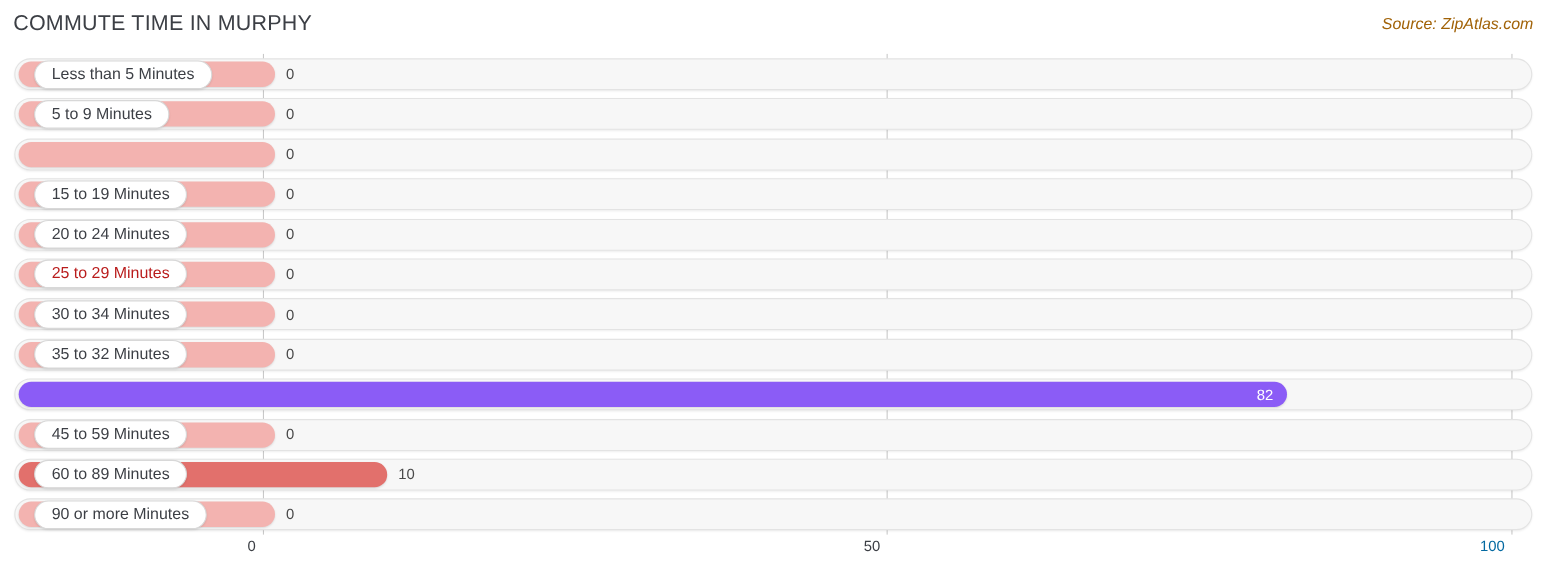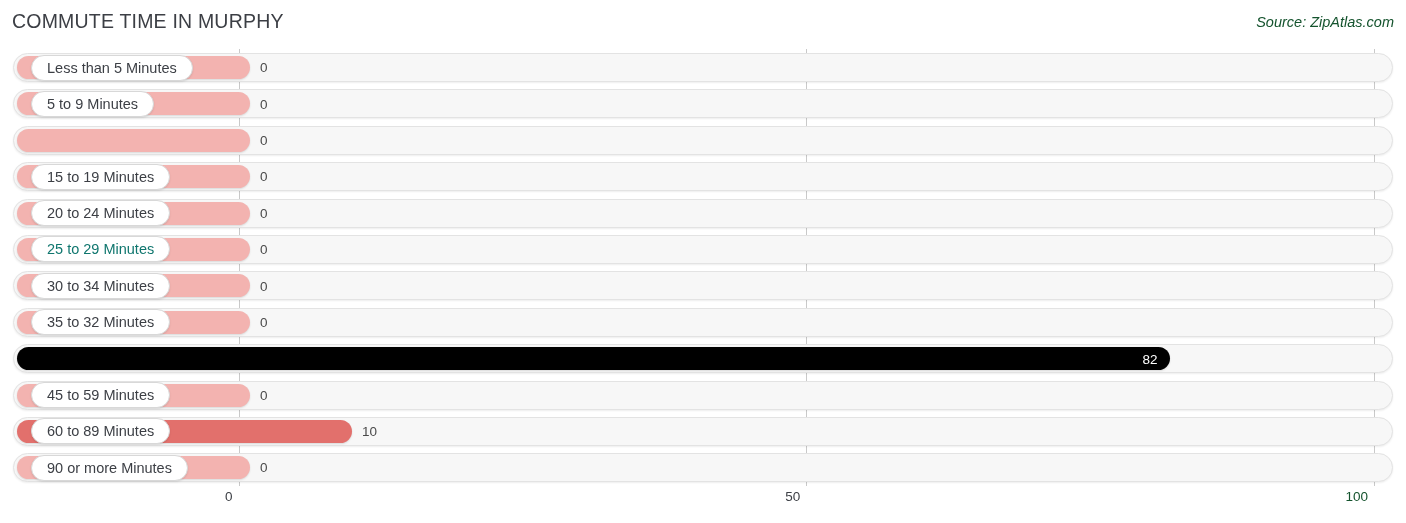--- a/index.html
+++ b/index.html
@@ -28,21 +28,21 @@
     letter-spacing: 0.2px;
     color: #3c3f45;
     white-space: nowrap;
   }
   .source {
     position: absolute;
     right: 12px;
     top: 14px;
     font-size: 14.5px;
     font-style: italic;
-    color: #14532d;
+    color: #a16207;
     white-space: nowrap;
   }
 
   
   .plot {
     position: absolute;
     left: 0;
     top: 49px;
     width: 1406px;
     height: 438px;
@@ -189,37 +189,37 @@
         <div class="row">
           <div class="track" style="background: rgb(247, 247, 247);"></div>
           <div class="bar" style="width: 233px; background: rgb(243, 179, 176);"></div>
           <span class="bar-value-outside" style="left: 260px; color: rgb(74, 74, 74);">0</span>
           <div class="label-pill" style="color: rgb(60, 63, 69);">20 to 24 Minutes</div>
         </div>
         <div class="row">
           <div class="track" style="background: rgb(247, 247, 247);"></div>
           <div class="bar" style="width: 233px; background: rgb(243, 179, 176);"></div>
           <span class="bar-value-outside" style="left: 260px; color: rgb(74, 74, 74);">0</span>
-          <div class="label-pill" style="color: #0f766e;">25 to 29 Minutes</div>
+          <div class="label-pill" style="color: #b91c1c;">25 to 29 Minutes</div>
         </div>
         <div class="row">
           <div class="track" style="background: rgb(247, 247, 247);"></div>
           <div class="bar" style="width: 233px; background: rgb(243, 179, 176);"></div>
           <span class="bar-value-outside" style="left: 260px; color: rgb(74, 74, 74);">0</span>
           <div class="label-pill" style="color: rgb(60, 63, 69);">30 to 34 Minutes</div>
         </div>
         <div class="row">
           <div class="track" style="background: rgb(247, 247, 247);"></div>
           <div class="bar" style="width: 233px; background: rgb(243, 179, 176);"></div>
           <span class="bar-value-outside" style="left: 260px; color: rgb(74, 74, 74);">0</span>
           <div class="label-pill" style="color: rgb(60, 63, 69);">35 to 32 Minutes</div>
         </div>
         <div class="row">
           <div class="track" style="background: rgb(247, 247, 247);"></div>
-          <div class="bar" style="width: 1152.61px; background: #000000;">
+          <div class="bar" style="width: 1152.61px; background: #8b5cf6;">
             <span class="bar-value-inside" style="color: rgb(255, 255, 255);">82</span>
           </div>
         </div>
         <div class="row">
           <div class="track" style="background: rgb(247, 247, 247);"></div>
           <div class="bar" style="width: 233px; background: rgb(243, 179, 176);"></div>
           <span class="bar-value-outside" style="left: 260px; color: rgb(74, 74, 74);">0</span>
           <div class="label-pill" style="color: rgb(60, 63, 69);">45 to 59 Minutes</div>
         </div>
         <div class="row">
@@ -233,16 +233,16 @@
           <div class="bar" style="width: 233px; background: rgb(243, 179, 176);"></div>
           <span class="bar-value-outside" style="left: 260px; color: rgb(74, 74, 74);">0</span>
           <div class="label-pill" style="color: rgb(60, 63, 69);">90 or more Minutes</div>
         </div>
       </div>
   </div>
 
   <div class="axis" id="axis">
       <div class="axis-tick" style="left: 238.5px; color: rgb(60, 63, 69);">0</div>
       <div class="axis-tick" style="left: 806.25px; color: rgb(60, 63, 69);">50</div>
-      <div class="axis-tick" style="left: 1374px; color: #14532d;">100</div>
+      <div class="axis-tick" style="left: 1374px; color: #0369a1;">100</div>
     </div>
 
 </div>
 
 </body></html>

